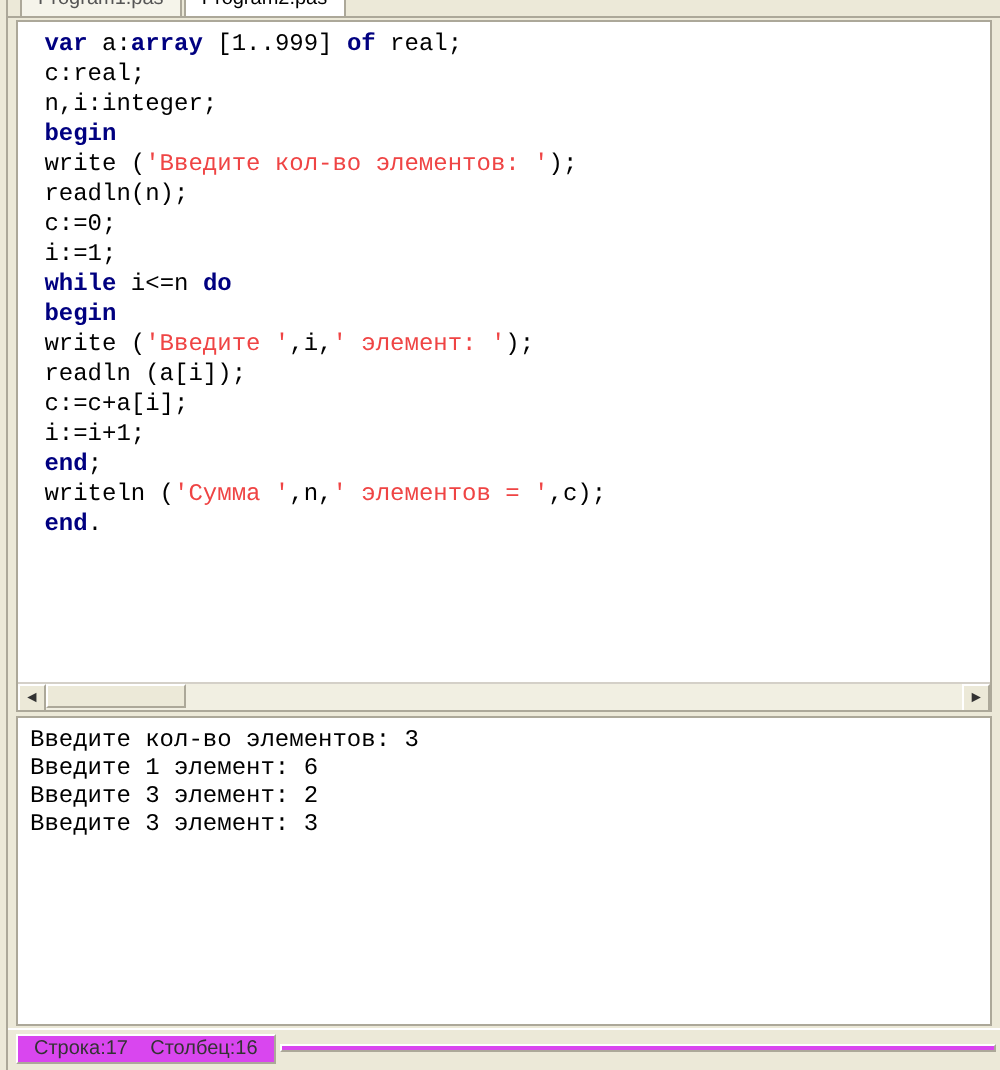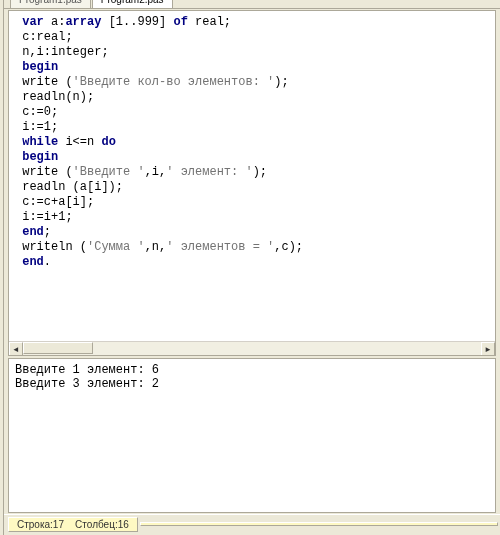--- a/index.html
+++ b/index.html
@@ -65,21 +65,21 @@
       padding: 4px 6px;
       line-height: 15px;
       white-space: pre;
       font-family: "Courier New", monospace;
       font-size: 12px;
       color: #000;
       height: calc(100% - 14px);
       overflow: hidden;
     }
     .kw { color: #000080; font-weight: bold; }
-    .str { color: #737373; }
+    .str { color: #ef4444; }
     .hscroll {
       position: absolute;
       bottom: 0;
       left: 0;
       right: 0;
       height: 14px;
       background: #ece9d8;
       border-top: 1px solid #d4d0c8;
       display: flex;
     }
@@ -134,21 +134,21 @@
       font-family: Tahoma, sans-serif;
       font-size: 10px;
       color: #333;
     }
     .status-cell {
       border: 1px solid #aca899;
       border-top-color: #fff;
       border-left-color: #fff;
       padding: 1px 8px;
       margin-right: 2px;
-      background: #fef9c3;
+      background: #d946ef;
     }
     .status-cell.wide {
       flex: 1;
     }
   </style>
 </head>
 <body>
 
 <div class="left-gutter"></div>
 <div class="main-wrapper">
@@ -170,21 +170,21 @@
         </div>
       <div class="hscroll-track">
         <div class="hscroll-thumb"></div>
       </div>
       <div class="hscroll-btn">
           <span>►</span>
         </div>
     </div>
   </div>
 
-  <div class="output-pane" id="output-pane"><div>Введите 1 элемент: 6</div><div>Введите 3 элемент: 2</div></div>
+  <div class="output-pane" id="output-pane"><div>Введите кол-во элементов: 3</div><div>Введите 1 элемент: 6</div><div>Введите 3 элемент: 2</div><div>Введите 3 элемент: 3</div></div>
 
   <div class="status-bar">
     <div class="status-cell">
       <span>Строка:</span><span>17</span>
       &nbsp;&nbsp;
       <span>Столбец:</span><span>16</span>
     </div>
     <div class="status-cell wide"></div>
   </div>
 

